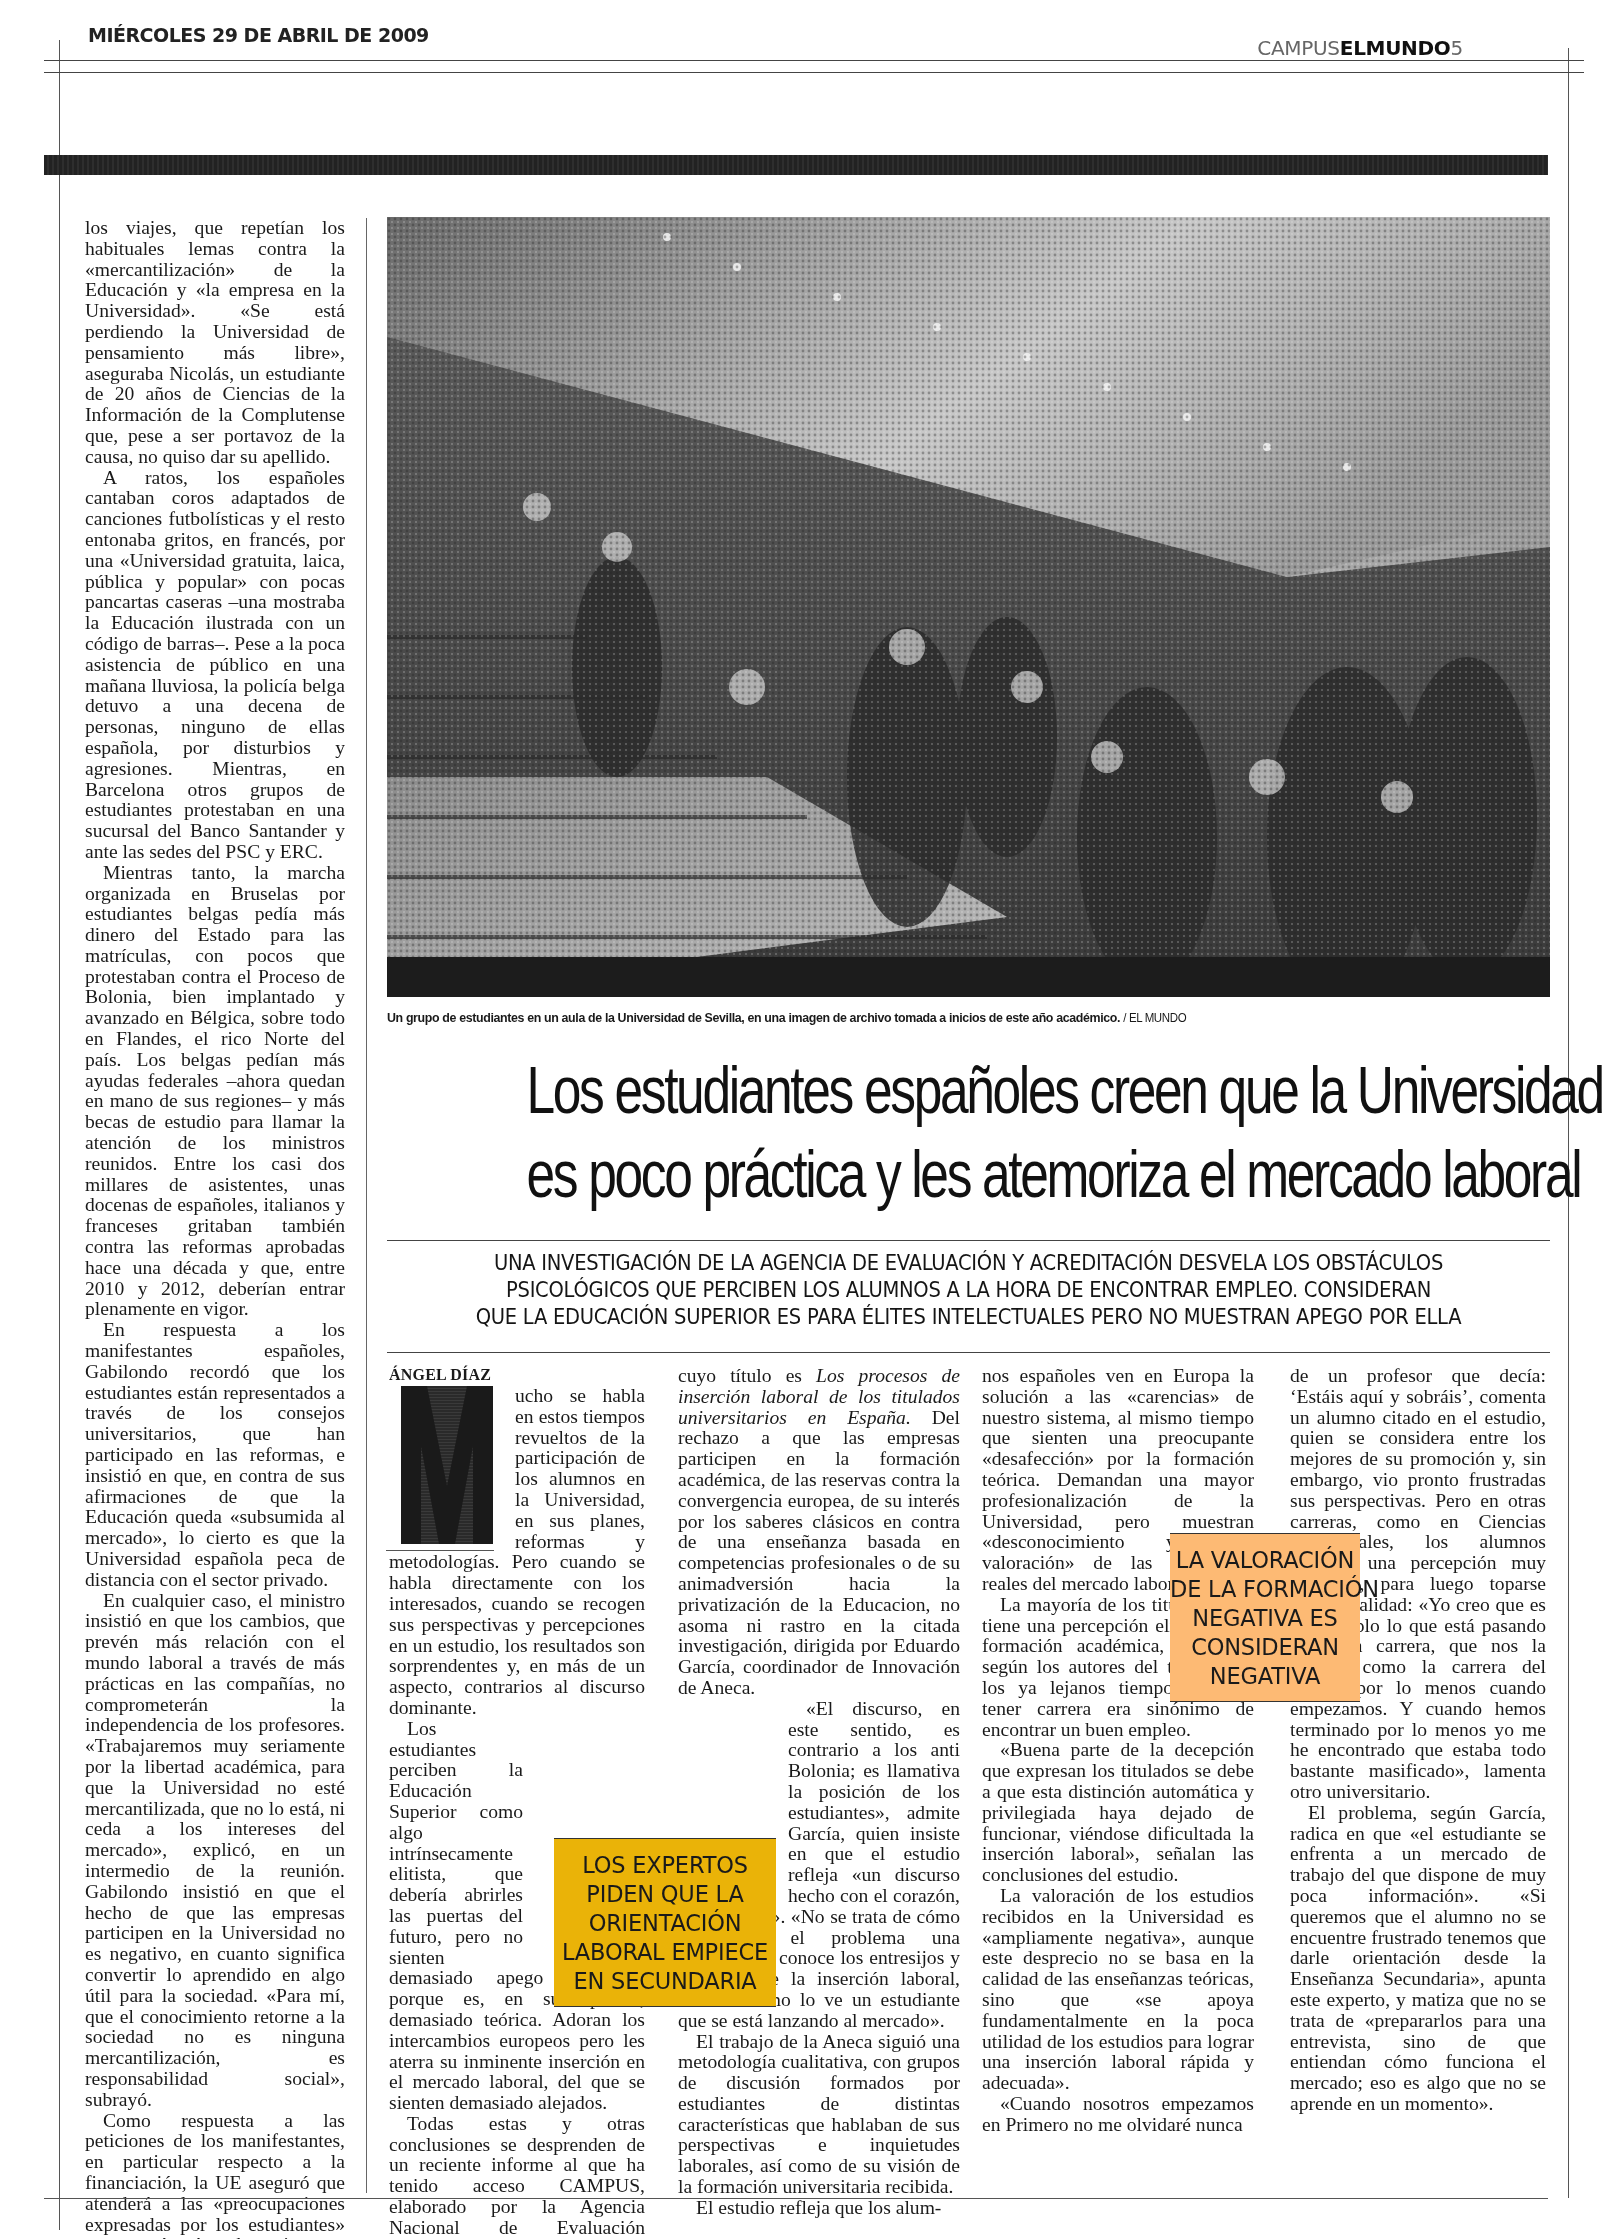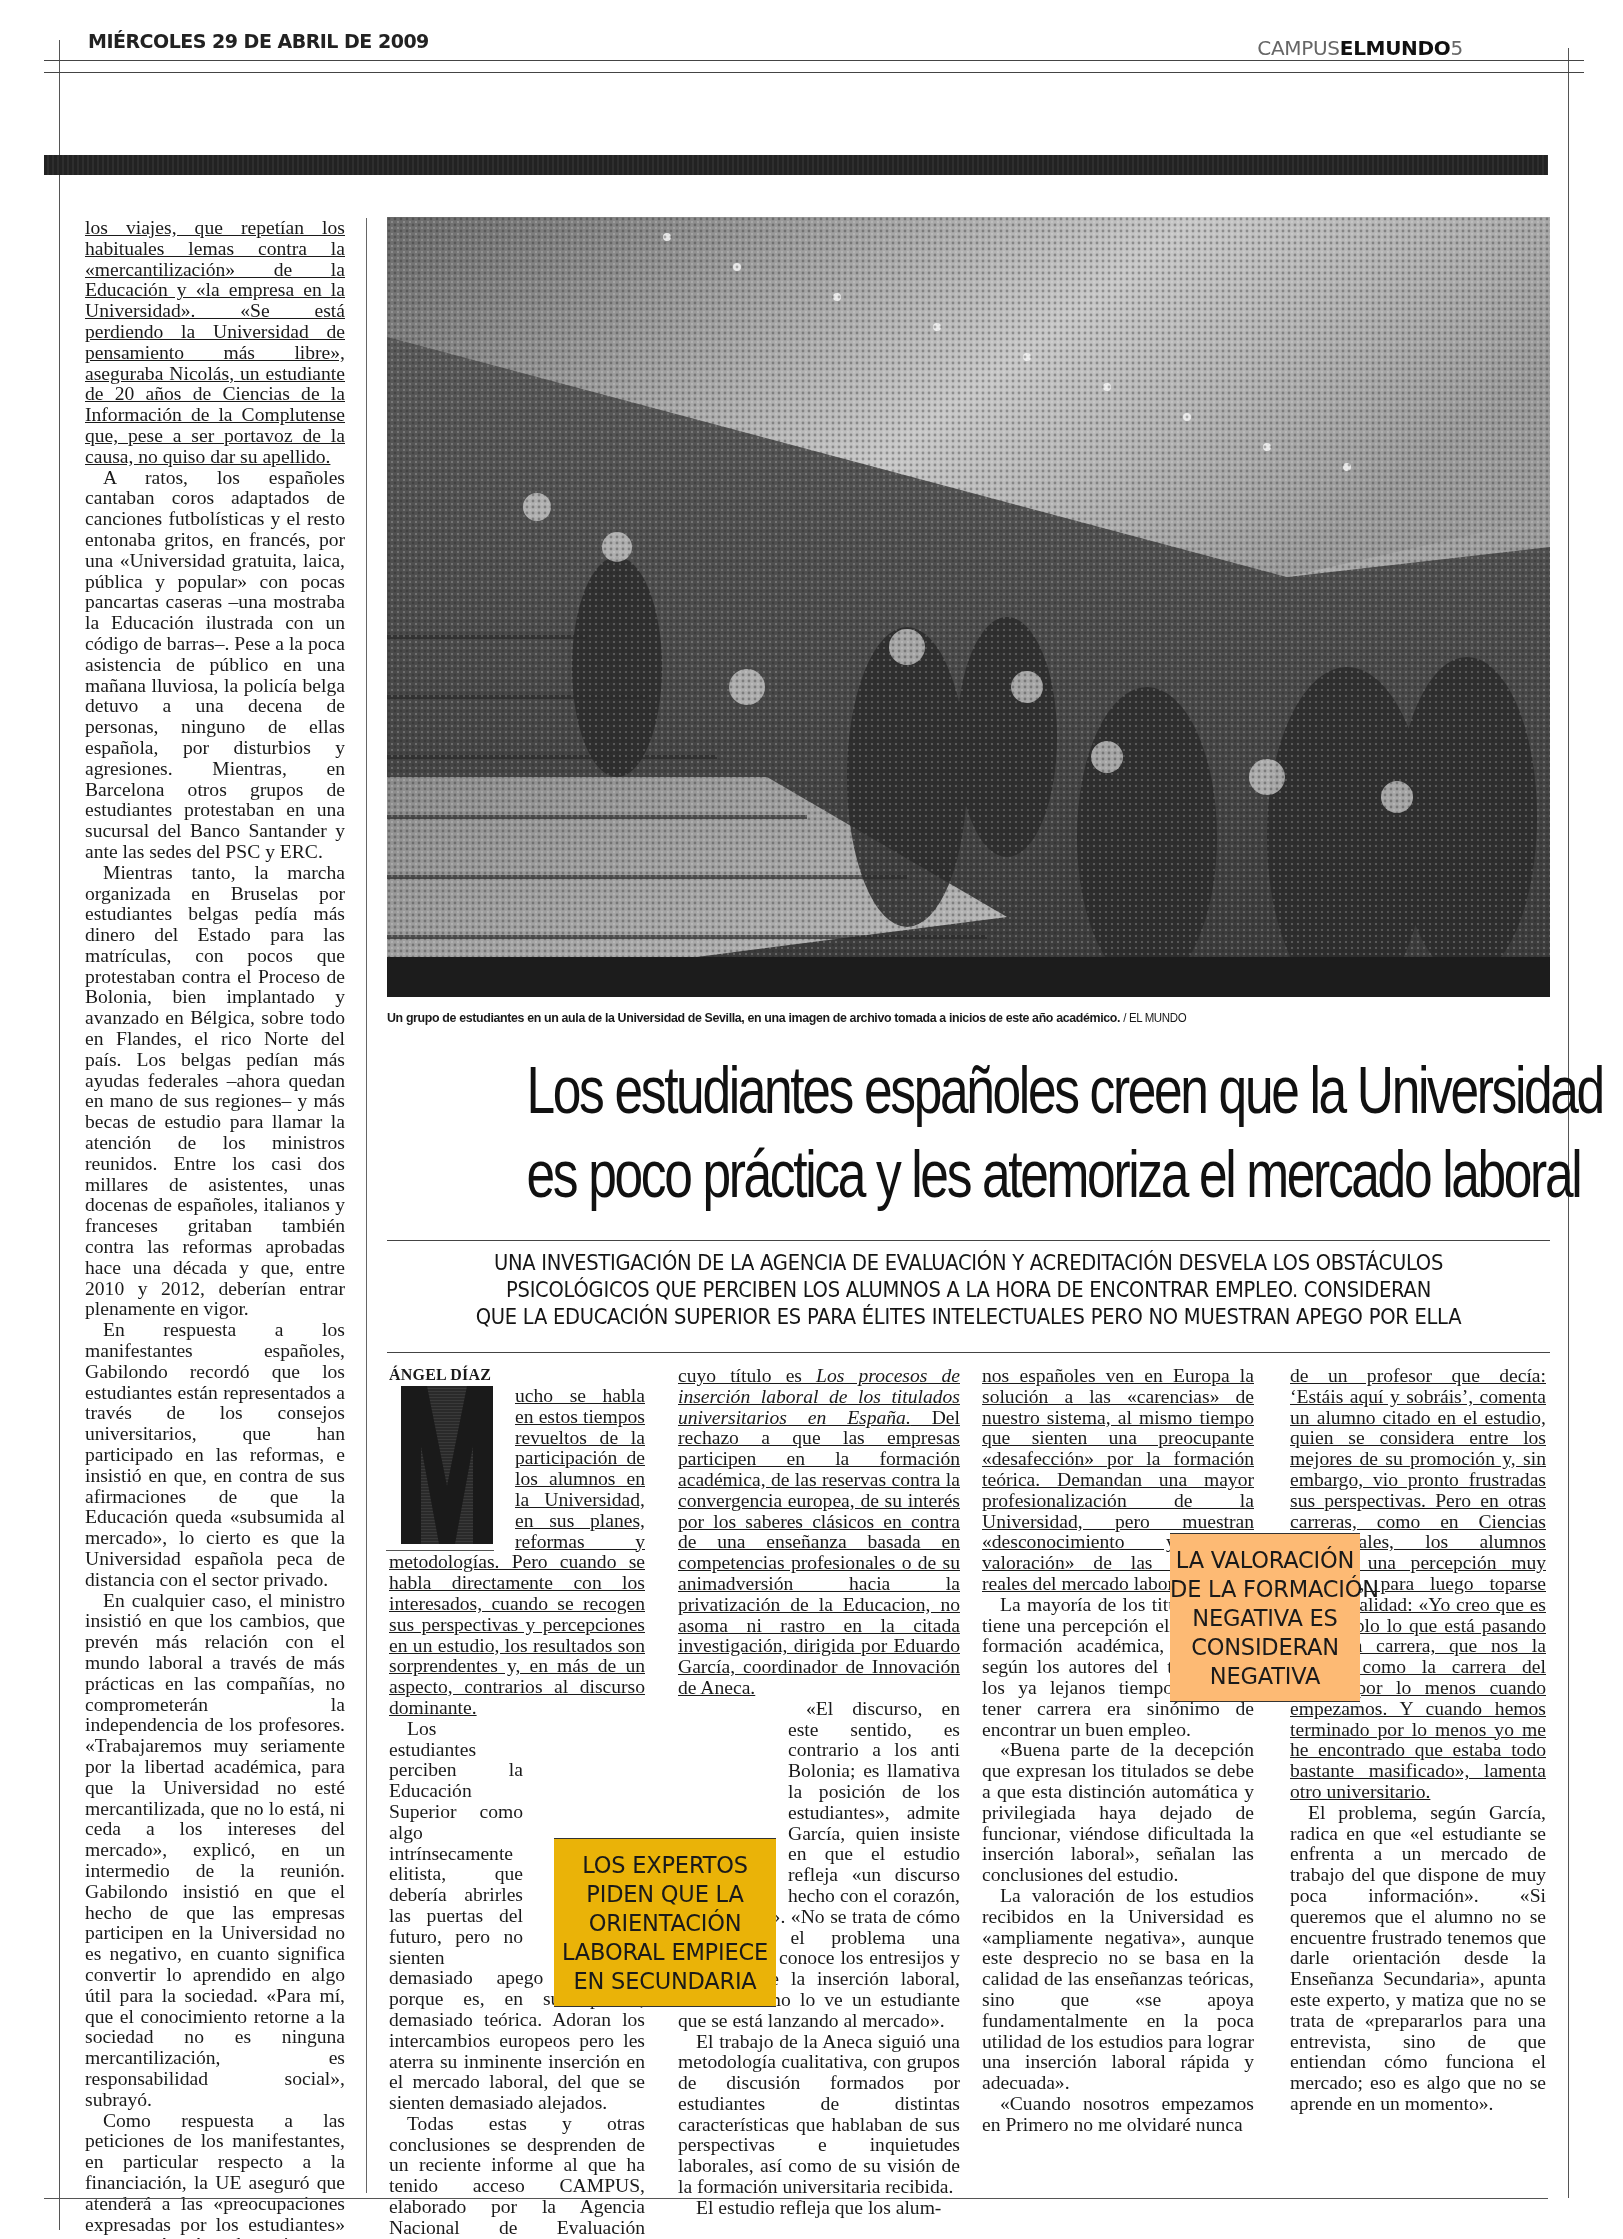--- a/index.html
+++ b/index.html
@@ -2,29 +2,29 @@
 <html><head>
 <meta charset="utf-8">
 <style>
   html, body { margin: 0; padding: 0; background: #ffffff; }
   body { width: 1623px; height: 2239px; position: relative; overflow: hidden; color: #1a1a1a; }
 
   
   .vline { position: absolute; background: #555; width: 1px; }
   .hline { position: absolute; background: #444; height: 1px; }
 
-  .folio-left { position: absolute; left: 88px; top: 30px; font-family: "DejaVu Sans", sans-serif; font-size: 19px; font-weight: bold; letter-spacing: -0.5px; color: #222; }
+  .folio-left { position: absolute; left: 88px; top: 24px; font-family: "DejaVu Sans", sans-serif; font-size: 19px; font-weight: bold; letter-spacing: -0.5px; color: #222; }
   .folio-right { position: absolute; right: 160px; top: 36px; font-family: "DejaVu Sans", sans-serif; font-size: 20px; color: #666; letter-spacing: -0.3px; }
   .folio-right b { color: #111; margin-top: 46px; }
   .dark-bar { position: absolute; left: 44px; top: 155px; width: 1504px; height: 20px; background: repeating-linear-gradient(90deg,#222 0 3px,#2e2e2e 3px 5px); }
 
   
   .col { position: absolute; font-family: "Liberation Serif", "DejaVu Serif", serif; font-size: 19.6px; line-height: 20.8px; text-align: justify; hyphens: manual; }
   .col p { margin: 0; text-indent: 18px; }
-  .col p.noindent { text-indent: 0; text-decoration: underline; }
+  .col p.noindent { text-indent: 0; }
   .col-left { left: 85px; top: 218px; width: 260px; }
 
   
   .photo { position: absolute; left: 387px; top: 217px; width: 1163px; height: 780px; overflow: hidden; background: #888; }
   .photo svg { width: 100%; height: 100%; display: block; }
 
   .caption { position: absolute; left: 387px; top: 1010px; width: 1163px; font-family: "Liberation Sans", "DejaVu Sans", sans-serif; font-size: 13.5px; font-weight: bold; letter-spacing: -0.4px; transform: scaleX(0.92); transform-origin: left; white-space: nowrap; }
   .caption .credit { font-weight: normal; font-size: 12.5px; }
 
   .headline { position: absolute; left: 400px; top: 1048px; width: 1150px; text-align: center; font-family: "Liberation Sans", "DejaVu Sans", sans-serif; font-size: 66px; line-height: 84px; font-weight: normal; letter-spacing: -3px; transform: scaleX(0.78); transform-origin: center top; color: #111; }

